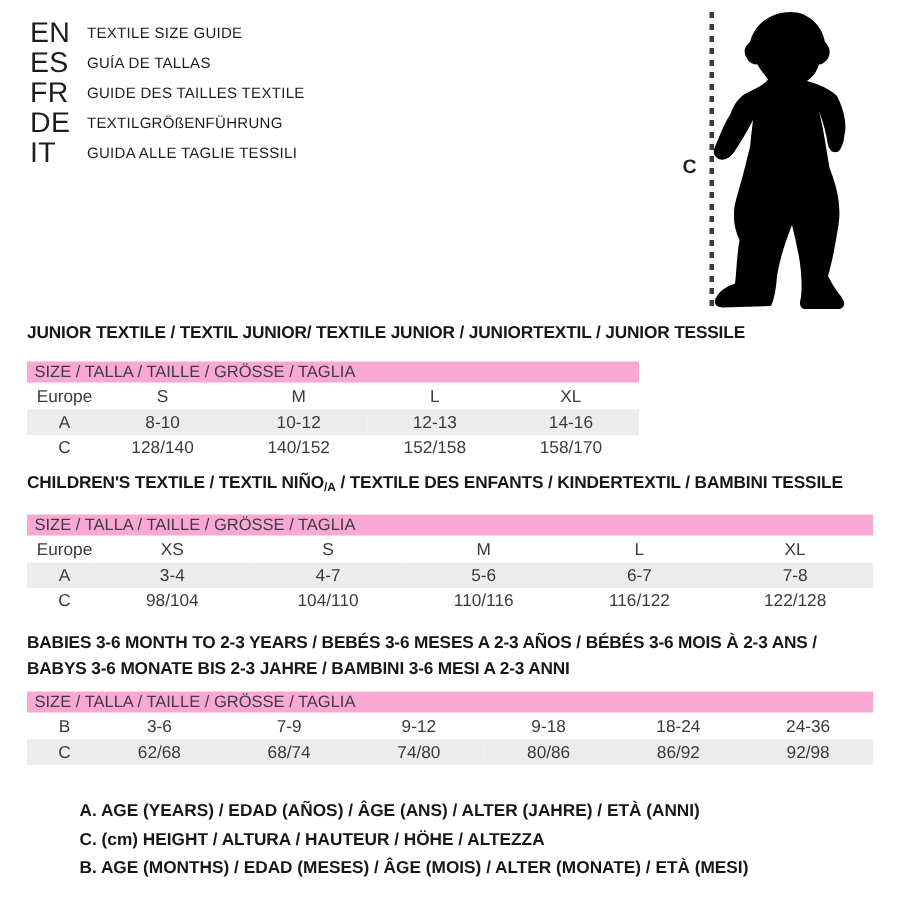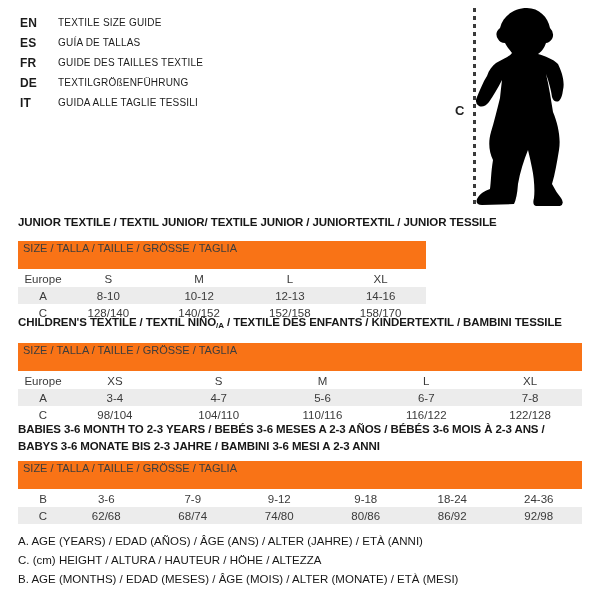--- a/index.html
+++ b/index.html
@@ -7,55 +7,55 @@
   body {
     position:relative;
     background:#ffffff;
     font-family:"Liberation Sans", sans-serif;
     color:#1c1c1c;
     overflow:hidden;
   }
   
   .lang-block { position:absolute; left:20px; top:13px; }
   .lang-row { display:flex; line-height:20px; }
-  .lang-code { width:38px; font-weight:bold; font-size:12px; letter-spacing:.2px; }
+  .lang-code { width:38px; font-weight:normal; font-size:19px; letter-spacing:.2px; }
   .lang-label { font-weight:normal; font-size:10px; letter-spacing:.2px; }
 
   
   .measure-line {
     position:absolute; left:473px; top:8px; width:3px; height:198px;
     background:repeating-linear-gradient(to bottom,#3a3a3a 0 4px,transparent 4px 8px);
   }
   .measure-label { position:absolute; left:455px; top:103px; font-size:13px; font-weight:bold; color:#222; }
   .silhouette { position:absolute; left:472px; top:2px; width:106px; height:208px; }
 
   
   .tbl-title {
     position:absolute; left:18px; font-size:11.5px; font-weight:bold;
     letter-spacing:-0.1px; color:#171717; white-space:nowrap;
   }
   .tbl-title.two-line { white-space:normal; line-height:17px; width:560px; }
   .tbl-title sub { font-size:8px; vertical-align:-2px; }
   .tbl-block { position:absolute; left:18px; }
   .size-bar {
-    height:28px; line-height:14px; background:#f97316; color:#3d3d3d;
+    height:14px; line-height:14px; background:#f9a8d4; color:#3d3d3d;
     font-size:11px; padding-left:5px; margin-bottom:1px; white-space:nowrap;
   }
   table { width:100%; border-collapse:collapse; table-layout:fixed; }
   td {
     height:17px; font-size:11.5px; color:#3a3a3a; text-align:center;
     vertical-align:middle; padding:0; white-space:nowrap;
   }
   td.row-label { text-align:center; padding-left:5px; }
   tr.shaded { background:#ececec; }
   col.c-label { width:45px; }
 
   
   .footnotes { position:absolute; left:18px; top:532px; }
-  .footnote { font-size:11.5px; font-weight:normal; line-height:19px; color:#171717; white-space:nowrap; }
+  .footnote { font-size:11.5px; font-weight:bold; line-height:19px; color:#171717; white-space:nowrap;margin-left:35px; }
 </style>
 </head>
 <body>
 
 <div class="lang-block">
   <div class="lang-row">
     <span class="lang-code">EN</span>
     <span class="lang-label">TEXTILE SIZE GUIDE</span>
   </div>
   <div class="lang-row">

